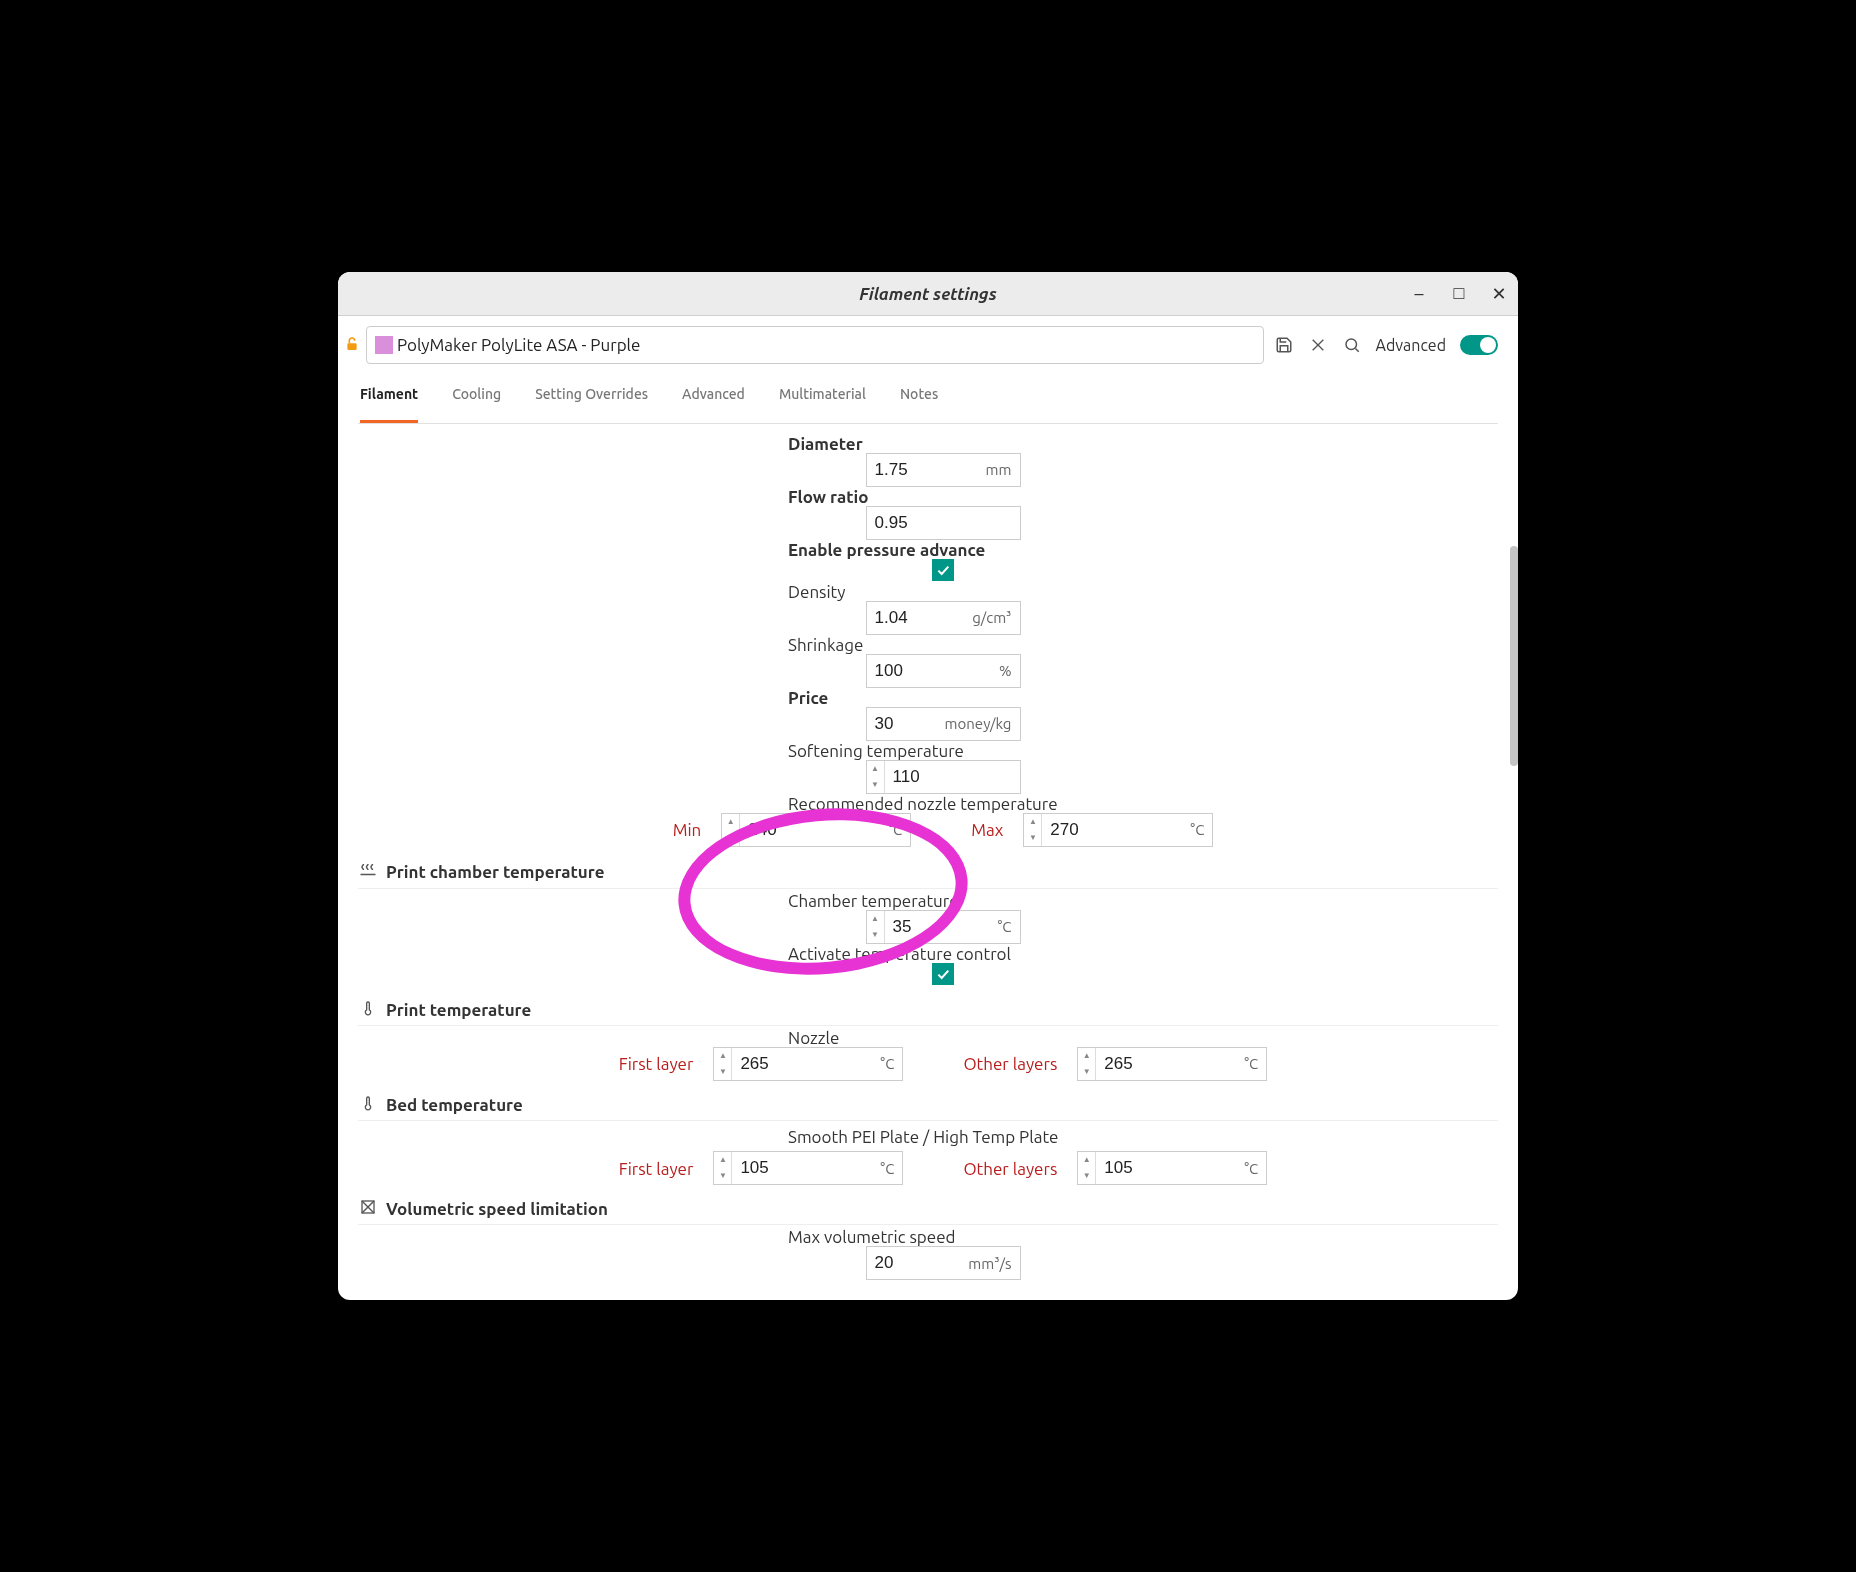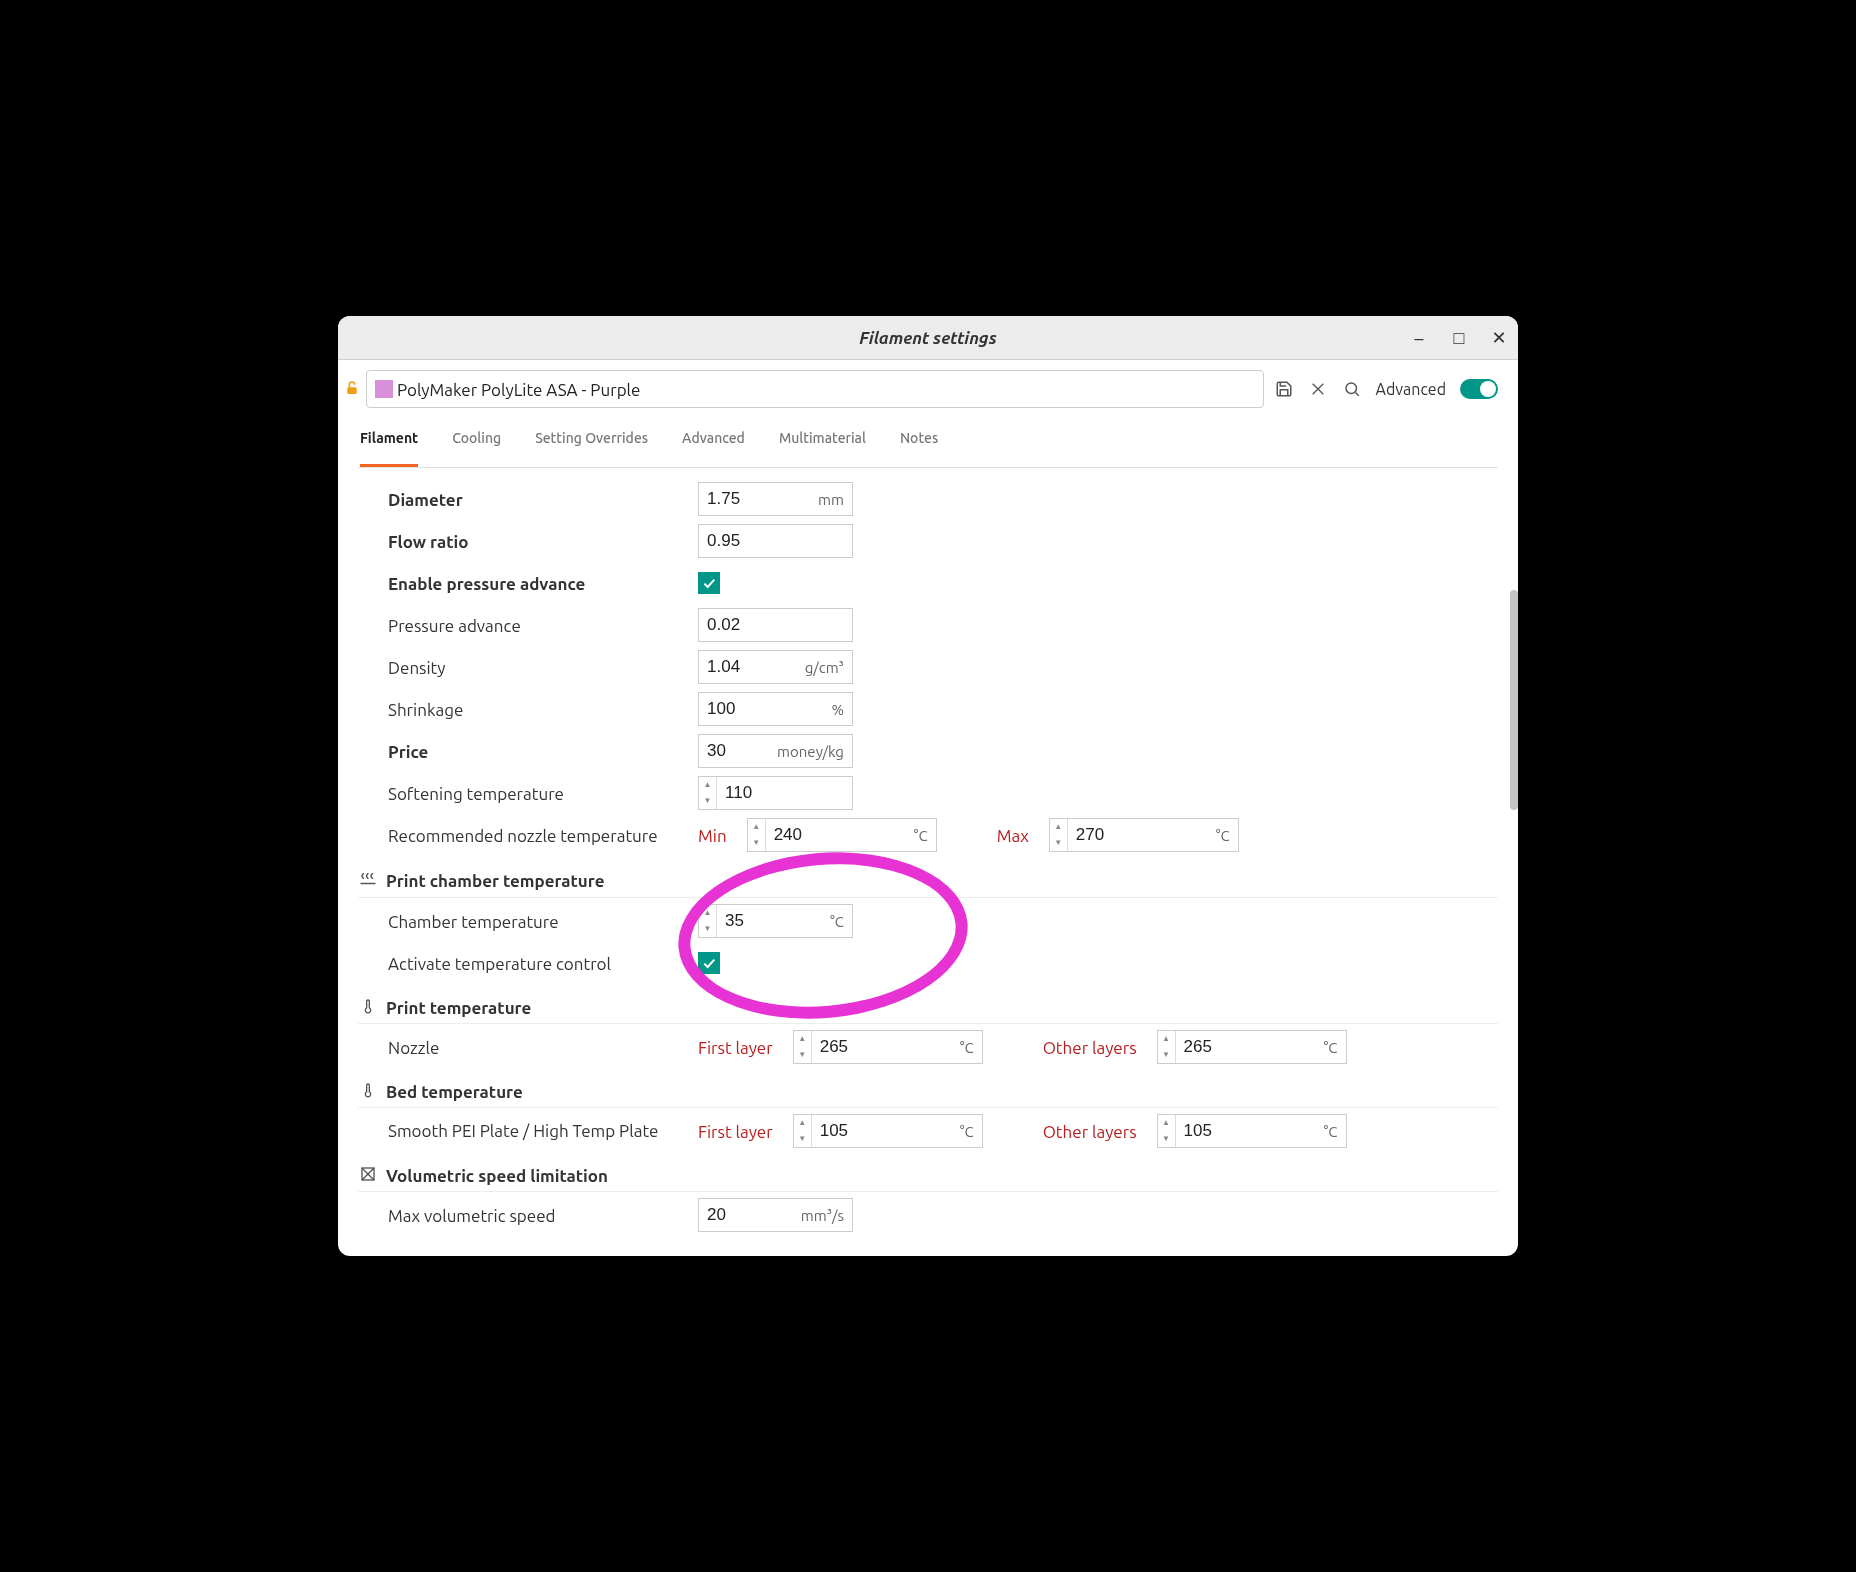--- a/index.html
+++ b/index.html
@@ -126,20 +126,21 @@
   }
   .settings {
     padding-top: 10px;
     position: relative;
   }
   .row {
     display: flex;
     align-items: center;
     min-height: 42px;
     padding-left: 30px;
+    flex-direction: column;
   }
   .row .label {
     width: 310px;
     font-size: 17px;
     color: #333;
   }
   .row .label.bold { font-weight: 700; }
   .field {
     display: flex; align-items: center;
     border: 1px solid #ccc;
@@ -278,26 +279,20 @@
       </div>
       <div class="row">
         <span class="label bold">Enable pressure advance</span>
         <span class="chk">
           <svg viewBox="0 0 24 24" fill="none" stroke="#fff" stroke-width="3">
               <polyline points="5 13 10 18 20 7"></polyline>
             </svg>
         </span>
       </div>
       <div class="row">
-        <span class="label">Pressure advance</span>
-        <div class="field w185">
-          <input value="0.02" style="">
-        </div>
-      </div>
-      <div class="row">
         <span class="label">Density</span>
         <div class="field w185">
           <input value="1.04" style="">
           <span class="unit">g/cm³</span>
         </div>
       </div>
       <div class="row">
         <span class="label">Shrinkage</span>
         <div class="field w185">
           <input value="100" style="">

